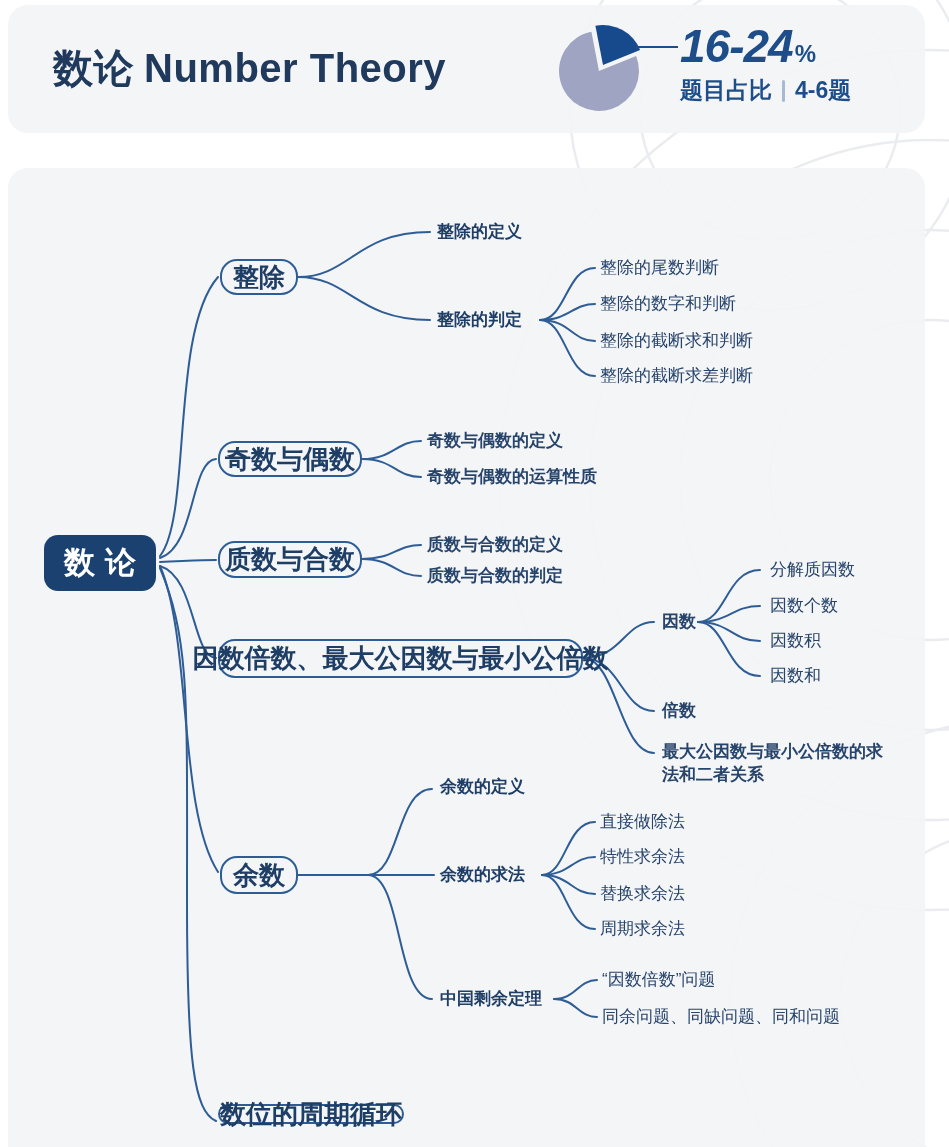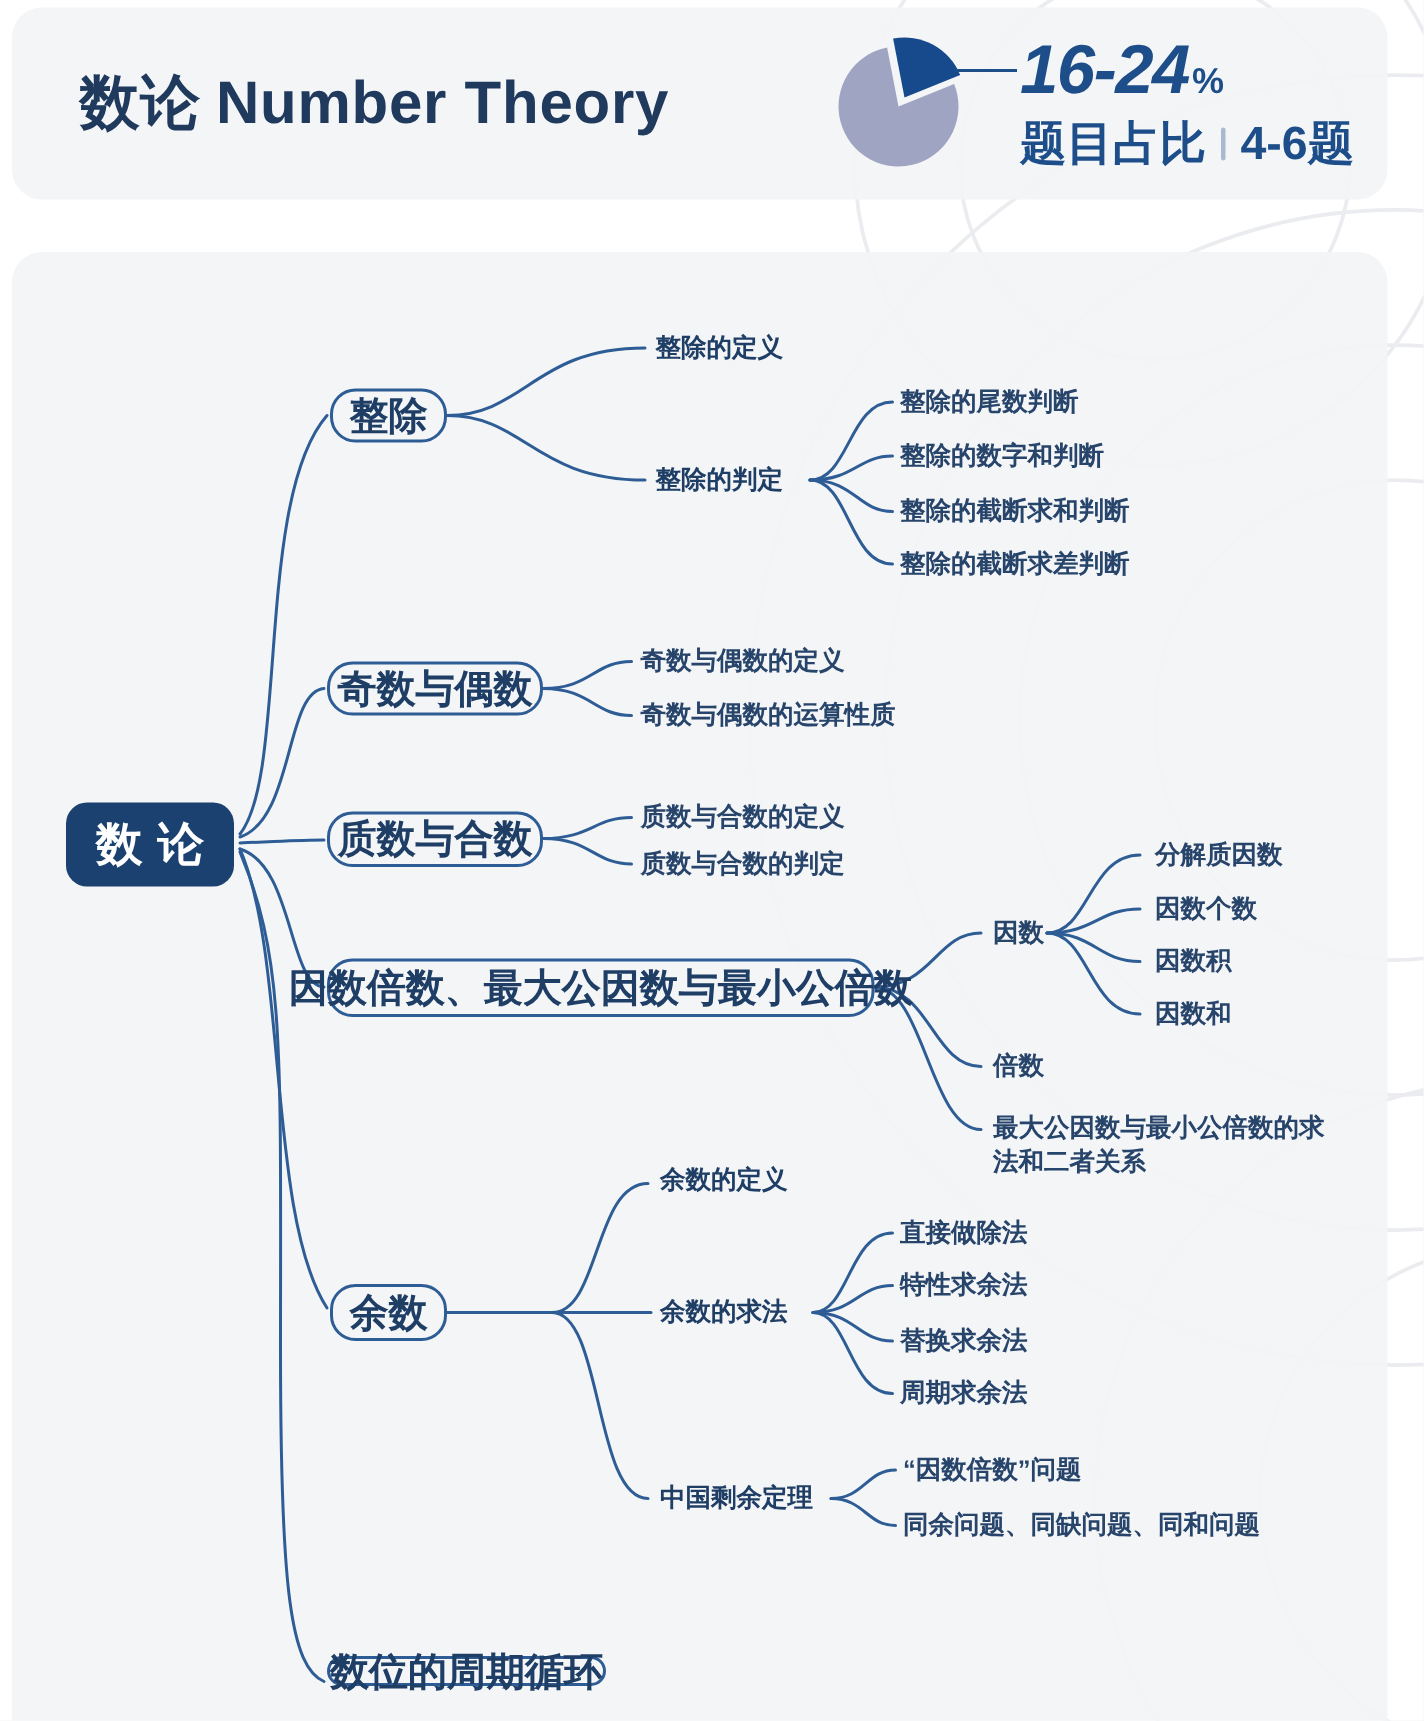--- a/index.html
+++ b/index.html
@@ -27,21 +27,21 @@
     white-space:nowrap;
   }
   .page-title .zh{margin-right:10px;}
   .pie-wrap{position:absolute;left:543px;top:16px;width:96px;height:96px;z-index:2;}
   .leader-line{position:absolute;left:628px;top:41px;width:42px;height:2px;background:#1d4e8a;z-index:2;}
   .stat-block{position:absolute;left:672px;top:14px;z-index:2;color:#1d4e8a;}
   .stat-value-row{display:flex;align-items:baseline;}
   .stat-value{font-size:46px;font-weight:800;letter-spacing:-1px;font-style:italic;}
   .stat-unit{font-size:24px;font-weight:800;margin-left:2px;}
   .stat-label-row{display:flex;align-items:center;margin-top:2px;}
-  .stat-label,.stat-range{font-size:31px;font-weight:700;text-align:center;}
+  .stat-label,.stat-range{font-size:23px;font-weight:700;text-align:center;}
   .stat-divider{width:3px;height:22px;background:#a8b9d2;margin:0 10px;border-radius:2px;}
 
   
   .connectors{position:absolute;left:0;top:0;z-index:2;pointer-events:none;}
   .node-box{
     position:absolute;z-index:3;box-sizing:border-box;
     border:2px solid #2e5d96;border-radius:17px;
     display:flex;align-items:center;justify-content:center;
     color:#1f3e66;font-weight:700;font-size:26px;white-space:nowrap;
     background:transparent;
@@ -52,21 +52,21 @@
     display:flex;align-items:center;justify-content:center;
     color:#ffffff;font-weight:700;font-size:31px;
     letter-spacing:10px;text-indent:10px;
   }
   .lbl{
     position:absolute;z-index:3;font-size:17px;line-height:18px;
     color:#27446b;white-space:nowrap;
   }
   .w700{font-weight:700;color:#1f3e66;}
   .w600{font-weight:600;}
-  .w500{font-weight:700;}
+  .w500{font-weight:400;}
   .wrap2{white-space:normal;width:228px;line-height:23px;}
 
   
   #root-node{left:44px;top:535px;width:112px;height:56px;}
   #box-b0{left:220px;top:259px;width:78px;height:36px;}
   #box-b1{left:218px;top:441px;width:144px;height:36px;}
   #box-b2{left:218px;top:541px;width:144px;height:37px;}
   #box-b3{left:218px;top:639px;width:365px;height:39px;}
   #box-b4{left:220px;top:856px;width:78px;height:38px;}
   #box-b5{left:218px;top:1104px;width:186px;height:20px;}

